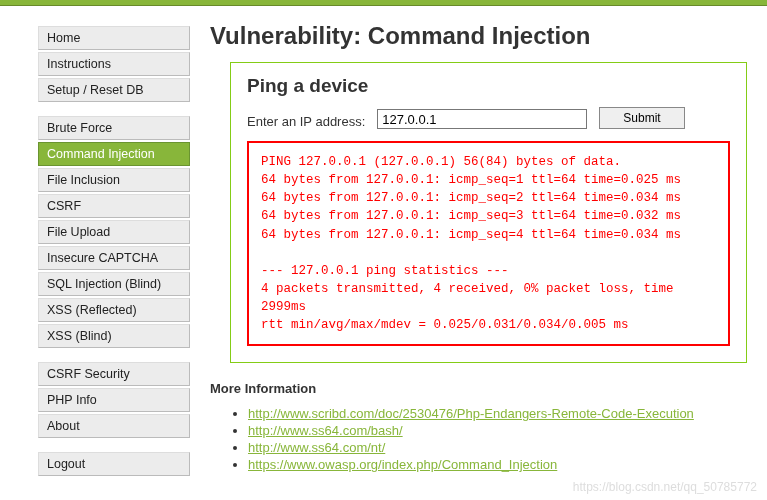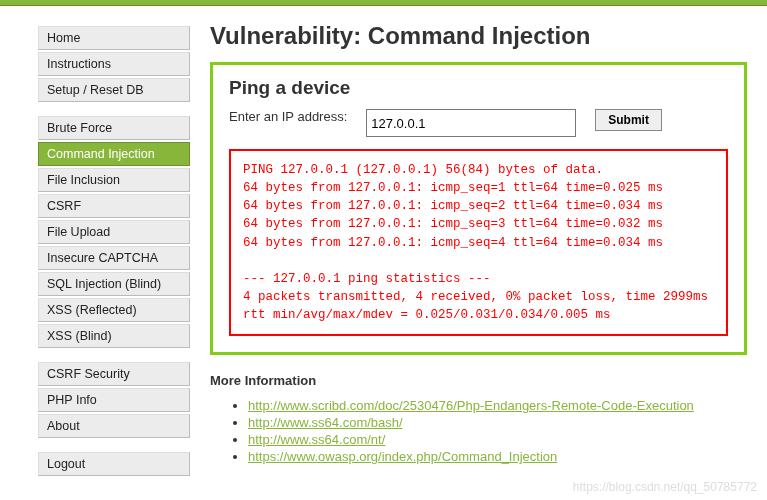--- a/index.html
+++ b/index.html
@@ -51,52 +51,52 @@
     flex: 1;
     padding-right: 10px;
   }
   h1 {
     font-size: 24px;
     font-weight: bold;
     color: #333;
     margin: 6px 0 12px 0;
   }
   .panel {
-    border: 3px solid #84cc16;
+    border: 1px solid #84cc16;
     padding: 12px 16px 16px 16px;
     margin-bottom: 18px;
+    margin-left: 20px;
   }
   .panel-title {
     font-size: 19px;
     font-weight: bold;
     color: #333;
     margin-bottom: 10px;
   }
   .form-row {
     display: flex;
-    align-items: flex-start;
-    gap: 19px;
+    align-items: flex-end;
+    gap: 12px;
     margin-bottom: 12px;
     font-size: 13px;
   }
   .ip-input {
     width: 210px;
-    height: 28px;
+    height: 20px;
     border: 1px solid #777;
     padding: 1px 4px;
     font-size: 13px;
   }
   .submit-btn {
     height: 22px;
-    padding: 1px 12px;
+    padding: 1px 23px;
     font-size: 12px;
     background: #efefef;
     border: 1px solid #888;
     cursor: pointer;
-    font-weight: bold;
   }
   .output {
     border: 2px solid red;
     padding: 10px 12px;
     font-family: "Courier New", Courier, monospace;
     font-size: 12.5px;
     color: red;
     line-height: 1.45;
     white-space: pre-wrap;
   }

